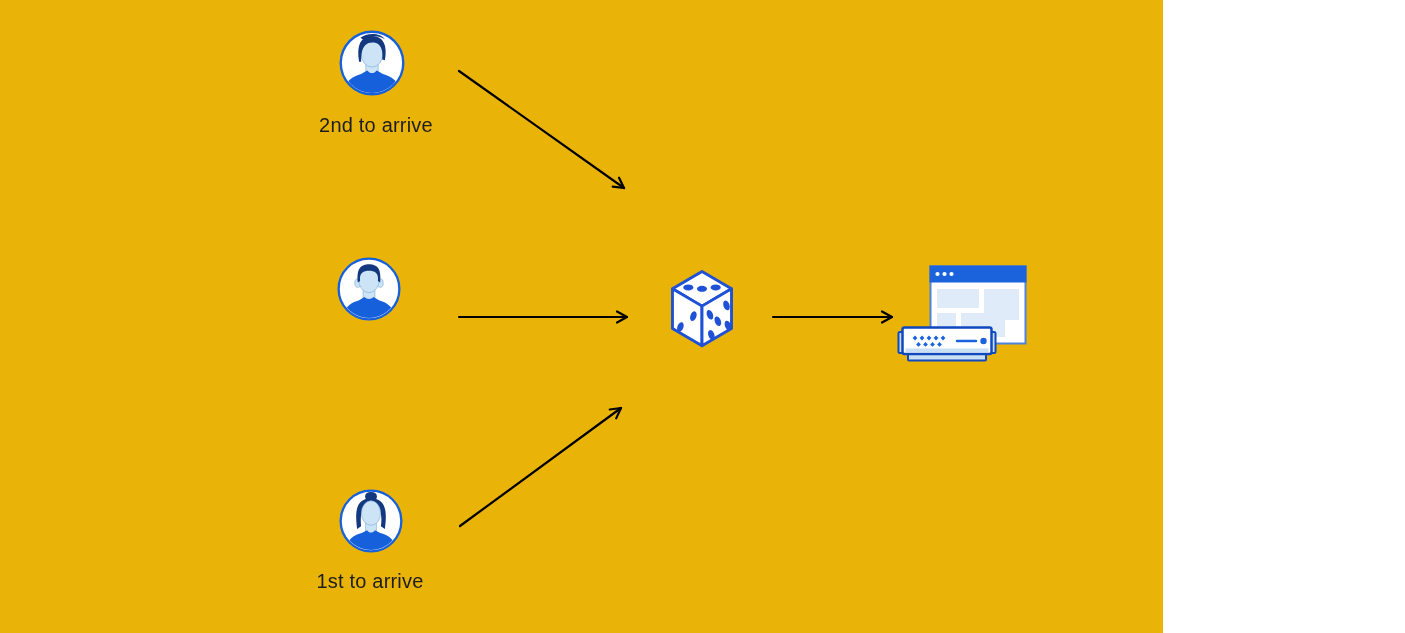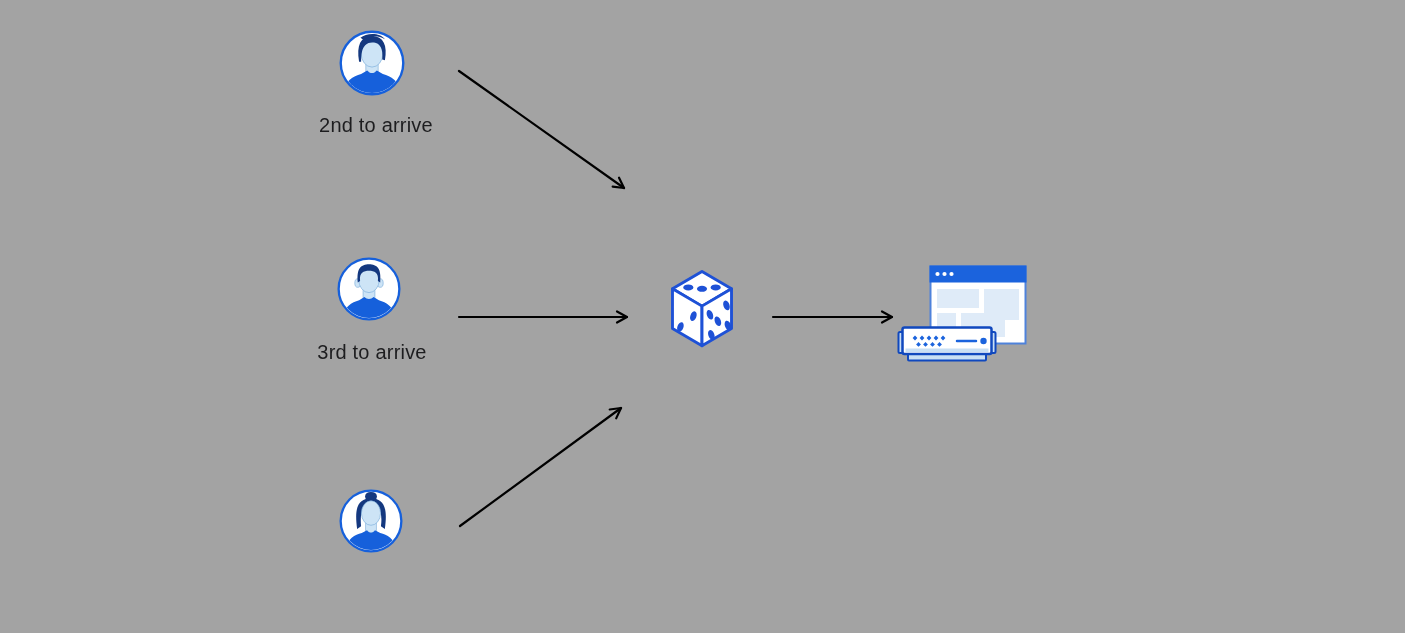--- a/index.html
+++ b/index.html
@@ -1,22 +1,22 @@
 <!DOCTYPE html>
 <html><head>
 <meta charset="utf-8">
 <style>
   * { margin: 0; padding: 0; box-sizing: border-box; }
   html, body { background: #ffffff; }
   body { font-family: "Liberation Sans", sans-serif; }
   .canvas {
     position: relative;
-    width: 1405px;
+    width: 1163px;
     height: 633px;
-    background: #a3a3a3;
+    background: #eab308;
     overflow: hidden;
   }
   .abs { position: absolute; }
   .node-label {
     position: absolute;
     width: 170px;
     text-align: center;
     font-size: 20px;
     line-height: 1.1;
     color: #1d1d1f;
@@ -70,37 +70,37 @@
     <circle cx="50" cy="50" r="46" fill="#ffffff" stroke="#1660DB" stroke-width="3.5"></circle>
     <g clip-path="url(#capB)">
       <rect x="41" y="42" width="18" height="24" fill="#CDE4F6" stroke="#7FB0DC" stroke-width="1"></rect>
       <path d="M6,102 C10,78 22,71 35,67 L43,62 C47,66 53,66 57,62 L65,67 C78,71 90,78 94,102 Z" fill="#1660DB"></path>
       <ellipse cx="33" cy="41" rx="4.5" ry="6.5" fill="#CDE4F6" stroke="#7FB0DC" stroke-width="1"></ellipse>
       <ellipse cx="67" cy="41" rx="4.5" ry="6.5" fill="#CDE4F6" stroke="#7FB0DC" stroke-width="1"></ellipse>
       <ellipse cx="50" cy="36" rx="15.5" ry="19.5" fill="#CDE4F6" stroke="#7FB0DC" stroke-width="1"></ellipse>
       <path d="M33,40 C31,18 38,13 50,12.5 C62,13 69,18 67,40 L63.5,38 C65,25 58,22.5 50,22.5 C42,22.5 35,25 36.5,38 Z" fill="#14387F"></path>
     </g>
   </svg>
-  <div class="node-label" style="left:287px;top:341px">3rd to arrive</div>
 
   <svg class="abs" style="left:338px;top:488px" width="66" height="66" viewBox="0 0 100 100">
     <defs>
         <clipPath id="capC">
           <circle cx="50" cy="50" r="44"></circle>
         </clipPath>
       </defs>
     <circle cx="50" cy="50" r="46" fill="#ffffff" stroke="#1660DB" stroke-width="3.5"></circle>
     <g clip-path="url(#capC)">
       <path d="M29,62 C24,26 32,17 50,15 C68,17 76,26 71,62 L65,58 C68,38 62,29 56,27 C50,25 44,26 40,30 C34,36 34,48 35,58 Z" fill="#14387F"></path>
       <ellipse cx="50" cy="13" rx="9" ry="7.5" fill="#14387F"></ellipse>
       <rect x="42" y="46" width="16" height="22" fill="#CDE4F6" stroke="#7FB0DC" stroke-width="1"></rect>
       <ellipse cx="50" cy="38" rx="14.5" ry="18.5" fill="#CDE4F6" stroke="#7FB0DC" stroke-width="1"></ellipse>
       <path d="M8,102 C12,78 24,71 36,68 L44,64 C47,69 53,69 56,64 L64,68 C76,71 88,78 92,102 Z" fill="#1660DB"></path>
     </g>
   </svg>
+  <div class="node-label" style="left:285px;top:570px">1st to arrive</div>
 
   <svg class="abs" style="left:666px;top:268px" width="72" height="82" viewBox="0 0 100 112">
     <g fill="#ffffff" stroke="#1E51D6" stroke-width="4" stroke-linejoin="round">
       <path d="M50,4 L91,28 L50,52 L9,28 Z"></path>
       <path d="M9,28 L50,52 L50,107 L9,83 Z"></path>
       <path d="M91,28 L50,52 L50,107 L91,83 Z"></path>
     </g>
     <g fill="#1E51D6">
       <ellipse cx="31" cy="26" rx="7" ry="4.2"></ellipse>
       <ellipse cx="50" cy="28" rx="7" ry="4.2"></ellipse>

